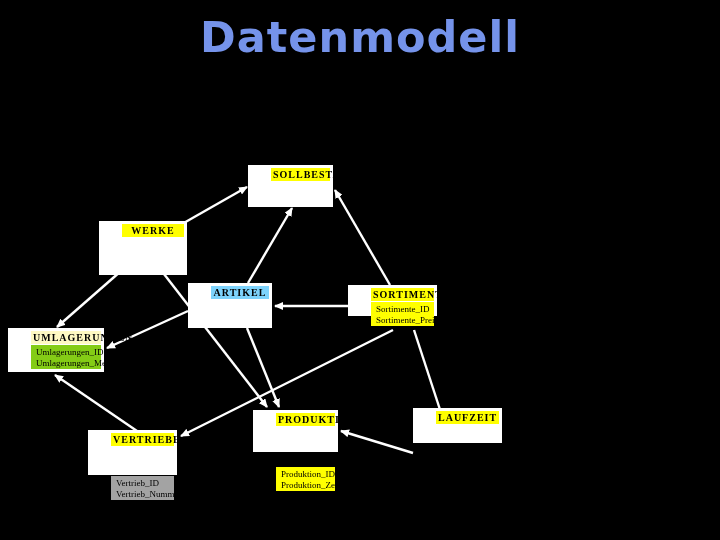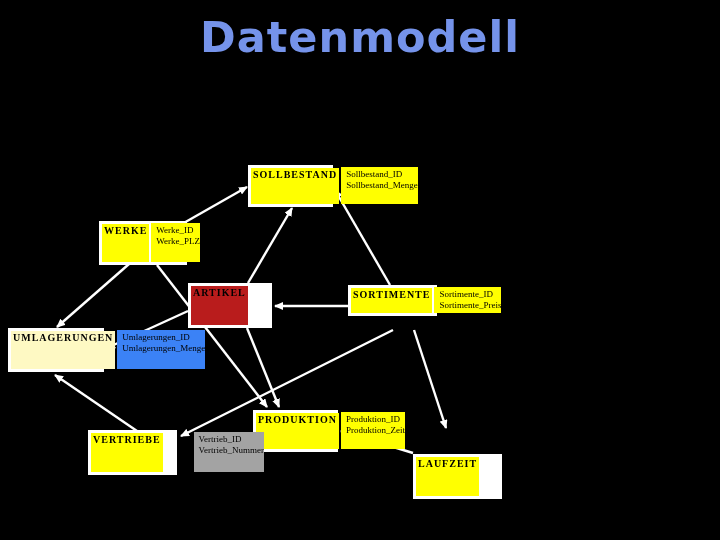--- a/index.html
+++ b/index.html
@@ -41,21 +41,22 @@
     width: 720px;
     height: 540px;
     z-index: 2;
   }
   .entity {
     position: absolute;
     box-sizing: border-box;
     border: 2px solid #fff;
     background: #fff;
     display: flex;
-    flex-direction: row;
+    flex-direction: column;
+    padding-left: 20px;
   }
   .entity-title {
     margin: 1px;
     padding: 1px 2px 0 2px;
     text-align: center;
     font-weight: bold;
     font-size: 10px;
     line-height: 12px;
     letter-spacing: 1px;
     color: #000;
@@ -97,60 +98,52 @@
         <line x1="157" y1="265" x2="267" y2="407" stroke="#ffffff" stroke-width="2.4" marker-end="url(#arrowhead)"></line>
         <line x1="247" y1="328" x2="279" y2="407" stroke="#ffffff" stroke-width="2.4" marker-end="url(#arrowhead)"></line>
         <line x1="414" y1="330" x2="446" y2="428" stroke="#ffffff" stroke-width="2.4" marker-end="url(#arrowhead)"></line>
         <line x1="413" y1="453" x2="341" y2="431" stroke="#ffffff" stroke-width="2.4" marker-end="url(#arrowhead)"></line>
       </g>
   </svg>
 
   <div class="entity-layer">
       <div class="entity" style="left: 248px; top: 165px; width: 85px; height: 42px; border-color: rgb(255, 255, 255);">
         <div class="entity-title" style="background: rgb(255, 255, 0);">SOLLBESTAND</div>
-        <div class="entity-fields" style="background: rgb(255, 255, 0);">
-          <div class="entity-field">Sollbestand_ID</div>
-          <div class="entity-field">Sollbestand_Menge</div>
-        </div>
       </div>
-      <div class="entity" style="left: 99px; top: 221px; width: 88px; height: 44px; border-color: rgb(255, 255, 255);">
+      <div class="entity" style="left: 99px; top: 221px; width: 88px; height: 54px; border-color: rgb(255, 255, 255); gap: 17px;">
         <div class="entity-title" style="background: rgb(255, 255, 0);">WERKE</div>
-        <div class="entity-fields" style="background: rgb(255, 255, 0);">
-          <div class="entity-field">Werke_ID</div>
-          <div class="entity-field">Werke_PLZ</div>
-        </div>
       </div>
       <div class="entity" style="left: 188px; top: 283px; width: 84px; height: 45px; border-color: rgb(255, 255, 255);">
-        <div class="entity-title" style="background: #b91c1c;">ARTIKEL</div>
+        <div class="entity-title" style="background: #7dd3fc;">ARTIKEL</div>
       </div>
       <div class="entity" style="left: 348px; top: 285px; width: 89px; height: 31px; border-color: rgb(255, 255, 255);">
         <div class="entity-title" style="background: rgb(255, 255, 0);">SORTIMENTE</div>
         <div class="entity-fields" style="background: rgb(255, 255, 0);">
           <div class="entity-field">Sortimente_ID</div>
           <div class="entity-field">Sortimente_Preis</div>
         </div>
       </div>
       <div class="entity" style="left: 8px; top: 328px; width: 96px; height: 44px; border-color: rgb(255, 255, 255);">
         <div class="entity-title" style="background: #fef9c3;">UMLAGERUNGEN</div>
-        <div class="entity-fields" style="background: #3b82f6;">
+        <div class="entity-fields" style="background: #84cc16;">
           <div class="entity-field">Umlagerungen_ID</div>
           <div class="entity-field">Umlagerungen_Menge</div>
         </div>
       </div>
-      <div class="entity" style="left: 253px; top: 410px; width: 85px; height: 42px; border-color: rgb(255, 255, 255);">
+      <div class="entity" style="left: 253px; top: 410px; width: 85px; height: 42px; border-color: rgb(255, 255, 255); gap: 40px;">
         <div class="entity-title" style="background: rgb(255, 255, 0);">PRODUKTION</div>
         <div class="entity-fields" style="background: rgb(255, 255, 0);">
           <div class="entity-field">Produktion_ID</div>
           <div class="entity-field">Produktion_Zeit</div>
         </div>
       </div>
       <div class="entity" style="left: 88px; top: 430px; width: 89px; height: 45px; border-color: rgb(255, 255, 255); gap: 29px;">
         <div class="entity-title" style="background: rgb(255, 255, 0);">VERTRIEBE</div>
         <div class="entity-fields" style="background: #a3a3a3;">
           <div class="entity-field">Vertrieb_ID</div>
           <div class="entity-field">Vertrieb_Nummer</div>
         </div>
       </div>
-      <div class="entity" style="left: 413px; top: 454px; width: 89px; height: 45px; border-color: rgb(255, 255, 255);">
+      <div class="entity" style="left: 413px; top: 408px; width: 89px; height: 35px; border-color: rgb(255, 255, 255);">
         <div class="entity-title" style="background: rgb(255, 255, 0);">LAUFZEIT</div>
       </div>
     </div>
 </div>
 
 </body></html>

